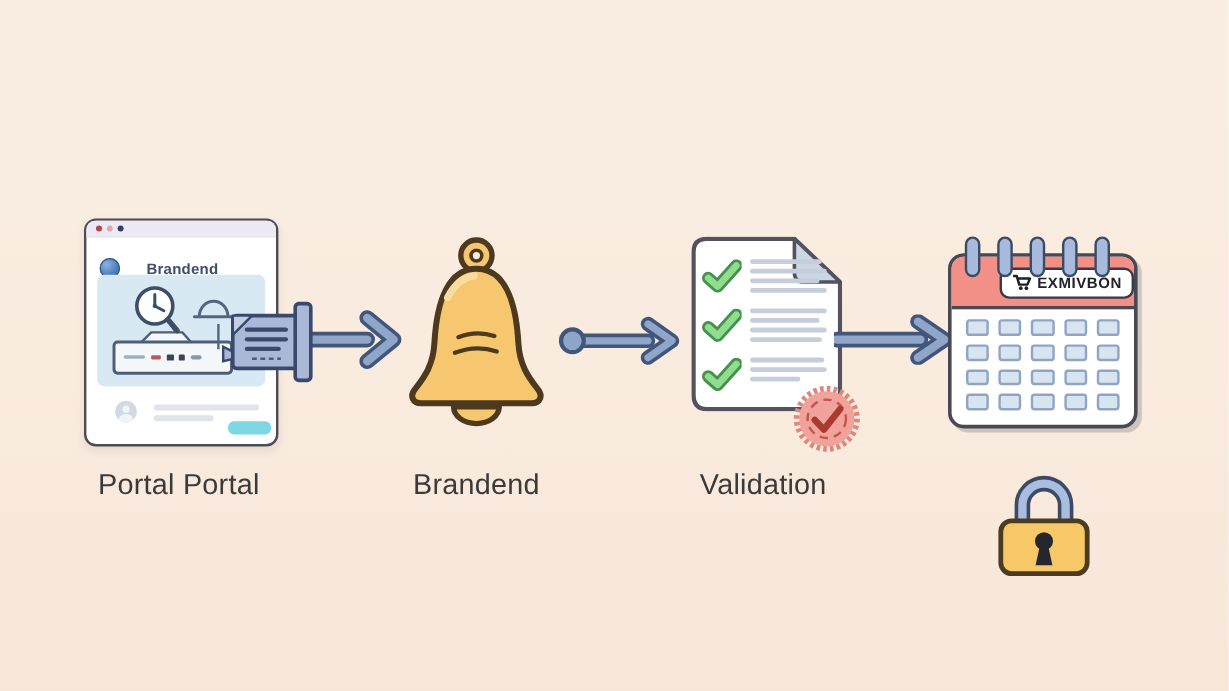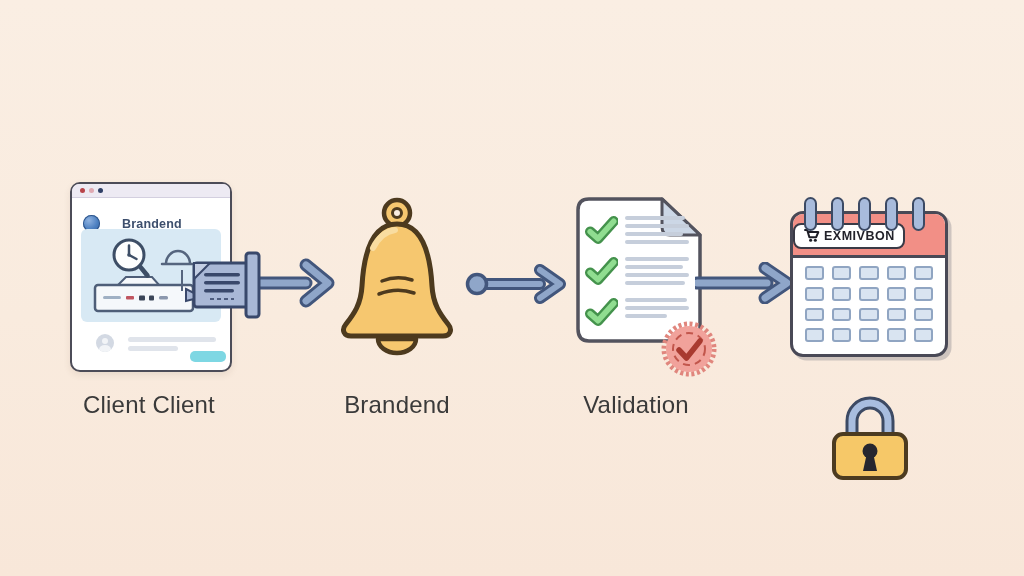--- a/index.html
+++ b/index.html
@@ -63,21 +63,21 @@
   
   .calendar{position:absolute;left:790px;top:197px;width:158px;height:160px;}
   .cal-body{
     position:absolute;left:0;top:14px;width:152px;height:140px;
     background:#ffffff;border:3px solid #494956;border-radius:13px;
     box-shadow:3.5px 3.5px 0 rgba(96,96,112,.28);
   }
   .cal-header{
     position:absolute;left:0;top:0;right:0;height:41px;background:#f28f86;
     border-bottom:3px solid #494956;border-radius:10px 10px 0 0;
-    display:flex;align-items:center;justify-content:flex-start;
+    display:flex;align-items:center;justify-content:flex-end;
   }
   .cal-pill{
     background:#ffffff;border:2.5px solid #3a3a46;border-radius:8px;
     height:22px;padding:0 8px;display:flex;align-items:center;gap:4px;margin-top:2px;
   }
   .cal-pill-text{font-size:12.5px;font-weight:bold;color:#22222a;letter-spacing:.5px;}
   .cal-grid{
     position:absolute;left:12px;right:12px;top:52px;bottom:12px;
     display:grid;grid-template-columns:repeat(5,1fr);gap:7px 8px;
   }
@@ -278,17 +278,17 @@
   </div>
 
   <svg class="abs" style="left:830px;top:388px;" width="80" height="94" viewBox="0 0 80 94">
     <path d="M22 52 V33 a18 18 0 0 1 36 0 V52" fill="none" stroke="#3c4a64" stroke-width="13"></path>
     <path d="M22 52 V33 a18 18 0 0 1 36 0 V52" fill="none" stroke="#a8bddf" stroke-width="7"></path>
     <rect x="4" y="46" width="72" height="44" rx="9" fill="#f6c868" stroke="#4c3b20" stroke-width="4"></rect>
     <circle cx="40" cy="63" r="7.5" fill="#26262e"></circle>
     <path d="M36.5 67 L33 83 H47 L43.5 67 Z" fill="#26262e"></path>
   </svg>
 
-  <div class="step-label" style="left:149px">Client Client</div>
+  <div class="step-label" style="left:149px">Portal Portal</div>
   <div class="step-label" style="left:397px">Brandend</div>
   <div class="step-label" style="left:636px">Validation</div>
 
 </div>
 
 </body></html>

